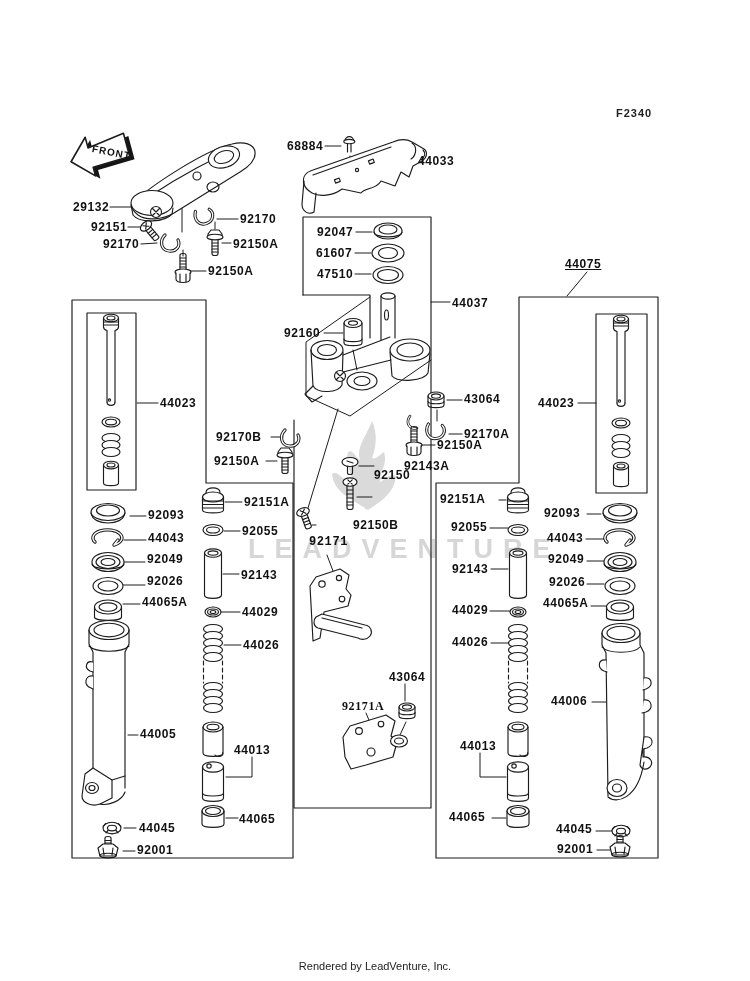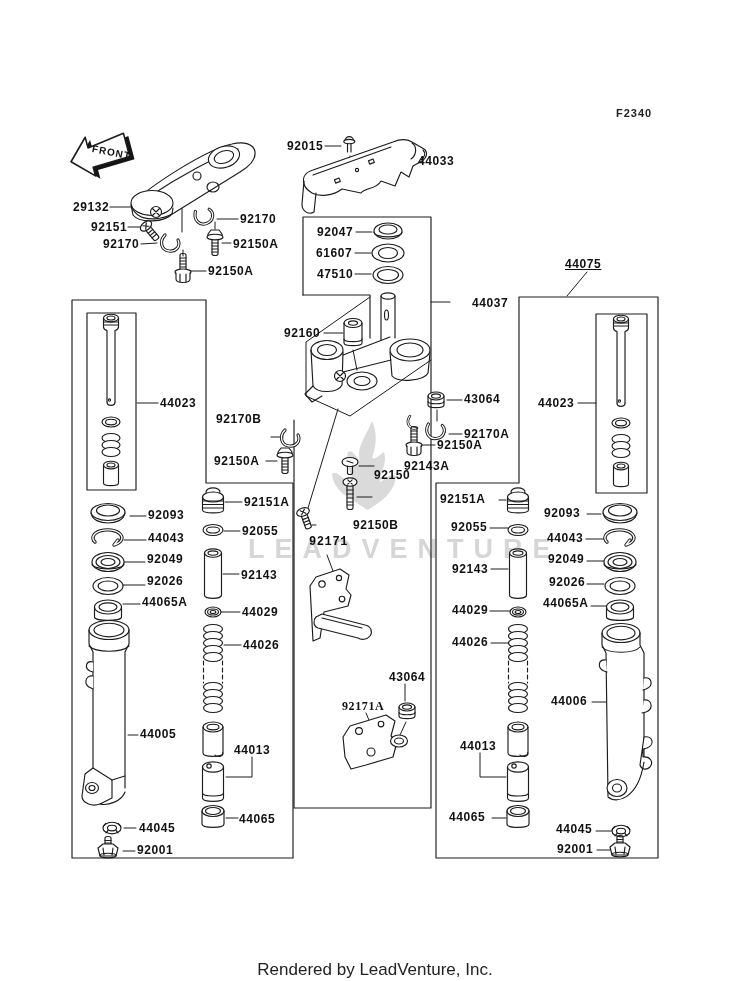--- a/index.html
+++ b/index.html
@@ -17,21 +17,21 @@
   .plabel{
     position:absolute;font-size:12px;font-weight:bold;letter-spacing:0.6px;
     color:#111;white-space:nowrap;line-height:12px;
   }
   .figcode{
     position:absolute;left:616px;top:107px;z-index:2;
     font-size:11px;font-weight:bold;letter-spacing:1px;color:#222;
   }
   .footer{
     position:absolute;left:0;top:960px;width:100%;z-index:2;text-align:center;
-    font-size:17px;color:#222;
+    font-size:11px;color:#222;
   }
 </style>
 </head>
 <body>
 
 <div class="stage">
 
   <div class="wm-text">LEADVENTURE</div>
 
   <svg class="art" width="750" height="981" viewBox="0 0 750 981" stroke="#1c1c1c" stroke-width="1.15" fill="none" stroke-linecap="round" stroke-linejoin="round">
@@ -349,40 +349,40 @@
     <use href="#g-nut" transform="translate(621,831)"></use>
     <use href="#g-hex-bolt" transform="translate(620,849)"></use>
 
     <use href="#g-clip" transform="translate(292,437)"></use>
     <use href="#g-bolt-down" transform="translate(285,458)"></use>
   </svg>
 
   <div class="figcode">F2340</div>
 
   <div class="labels" id="labels-layer">
-      <span class="plabel" style="left: 287px; top: 140px;">92015</span>
+      <span class="plabel" style="left: 287px; top: 140px;">68884</span>
       <span class="plabel" style="left: 418px; top: 155px;">44033</span>
       <span class="plabel" style="left: 73px; top: 201px;">29132</span>
       <span class="plabel" style="left: 91px; top: 221px;">92151</span>
       <span class="plabel" style="left: 103px; top: 238px;">92170</span>
       <span class="plabel" style="left: 240px; top: 213px;">92170</span>
       <span class="plabel" style="left: 233px; top: 238px;">92150A</span>
       <span class="plabel" style="left: 208px; top: 265px;">92150A</span>
       <span class="plabel" style="left: 317px; top: 226px;">92047</span>
       <span class="plabel" style="left: 316px; top: 247px;">61607</span>
       <span class="plabel" style="left: 317px; top: 268px;">47510</span>
-      <span class="plabel" style="left: 452px; top: 297px; margin-left: 20px;">44037</span>
+      <span class="plabel" style="left: 452px; top: 297px;">44037</span>
       <span class="plabel" style="left: 565px; top: 258px; text-decoration: underline;">44075</span>
       <span class="plabel" style="left: 284px; top: 327px;">92160</span>
       <span class="plabel" style="left: 160px; top: 397px;">44023</span>
       <span class="plabel" style="left: 538px; top: 397px;">44023</span>
       <span class="plabel" style="left: 464px; top: 393px;">43064</span>
       <span class="plabel" style="left: 464px; top: 428px;">92170A</span>
       <span class="plabel" style="left: 437px; top: 439px;">92150A</span>
-      <span class="plabel" style="left: 216px; top: 413px; text-align: center;">92170B</span>
+      <span class="plabel" style="left: 216px; top: 431px; text-align: center;">92170B</span>
       <span class="plabel" style="left: 214px; top: 455px;">92150A</span>
       <span class="plabel" style="left: 376px; top: 460px; margin-left: 28px;">92143A</span>
       <span class="plabel" style="left: 374px; top: 469px;">92150</span>
       <span class="plabel" style="left: 317px; top: 519px; margin-left: 36px;">92150B</span>
       <span class="plabel" style="left: 244px; top: 496px;">92151A</span>
       <span class="plabel" style="left: 242px; top: 525px;">92055</span>
       <span class="plabel" style="left: 241px; top: 569px;">92143</span>
       <span class="plabel" style="left: 242px; top: 606px;">44029</span>
       <span class="plabel" style="left: 243px; top: 639px;">44026</span>
       <span class="plabel" style="left: 309px; top: 536px; font-family: Liberation Mono, monospace;">92171</span>

